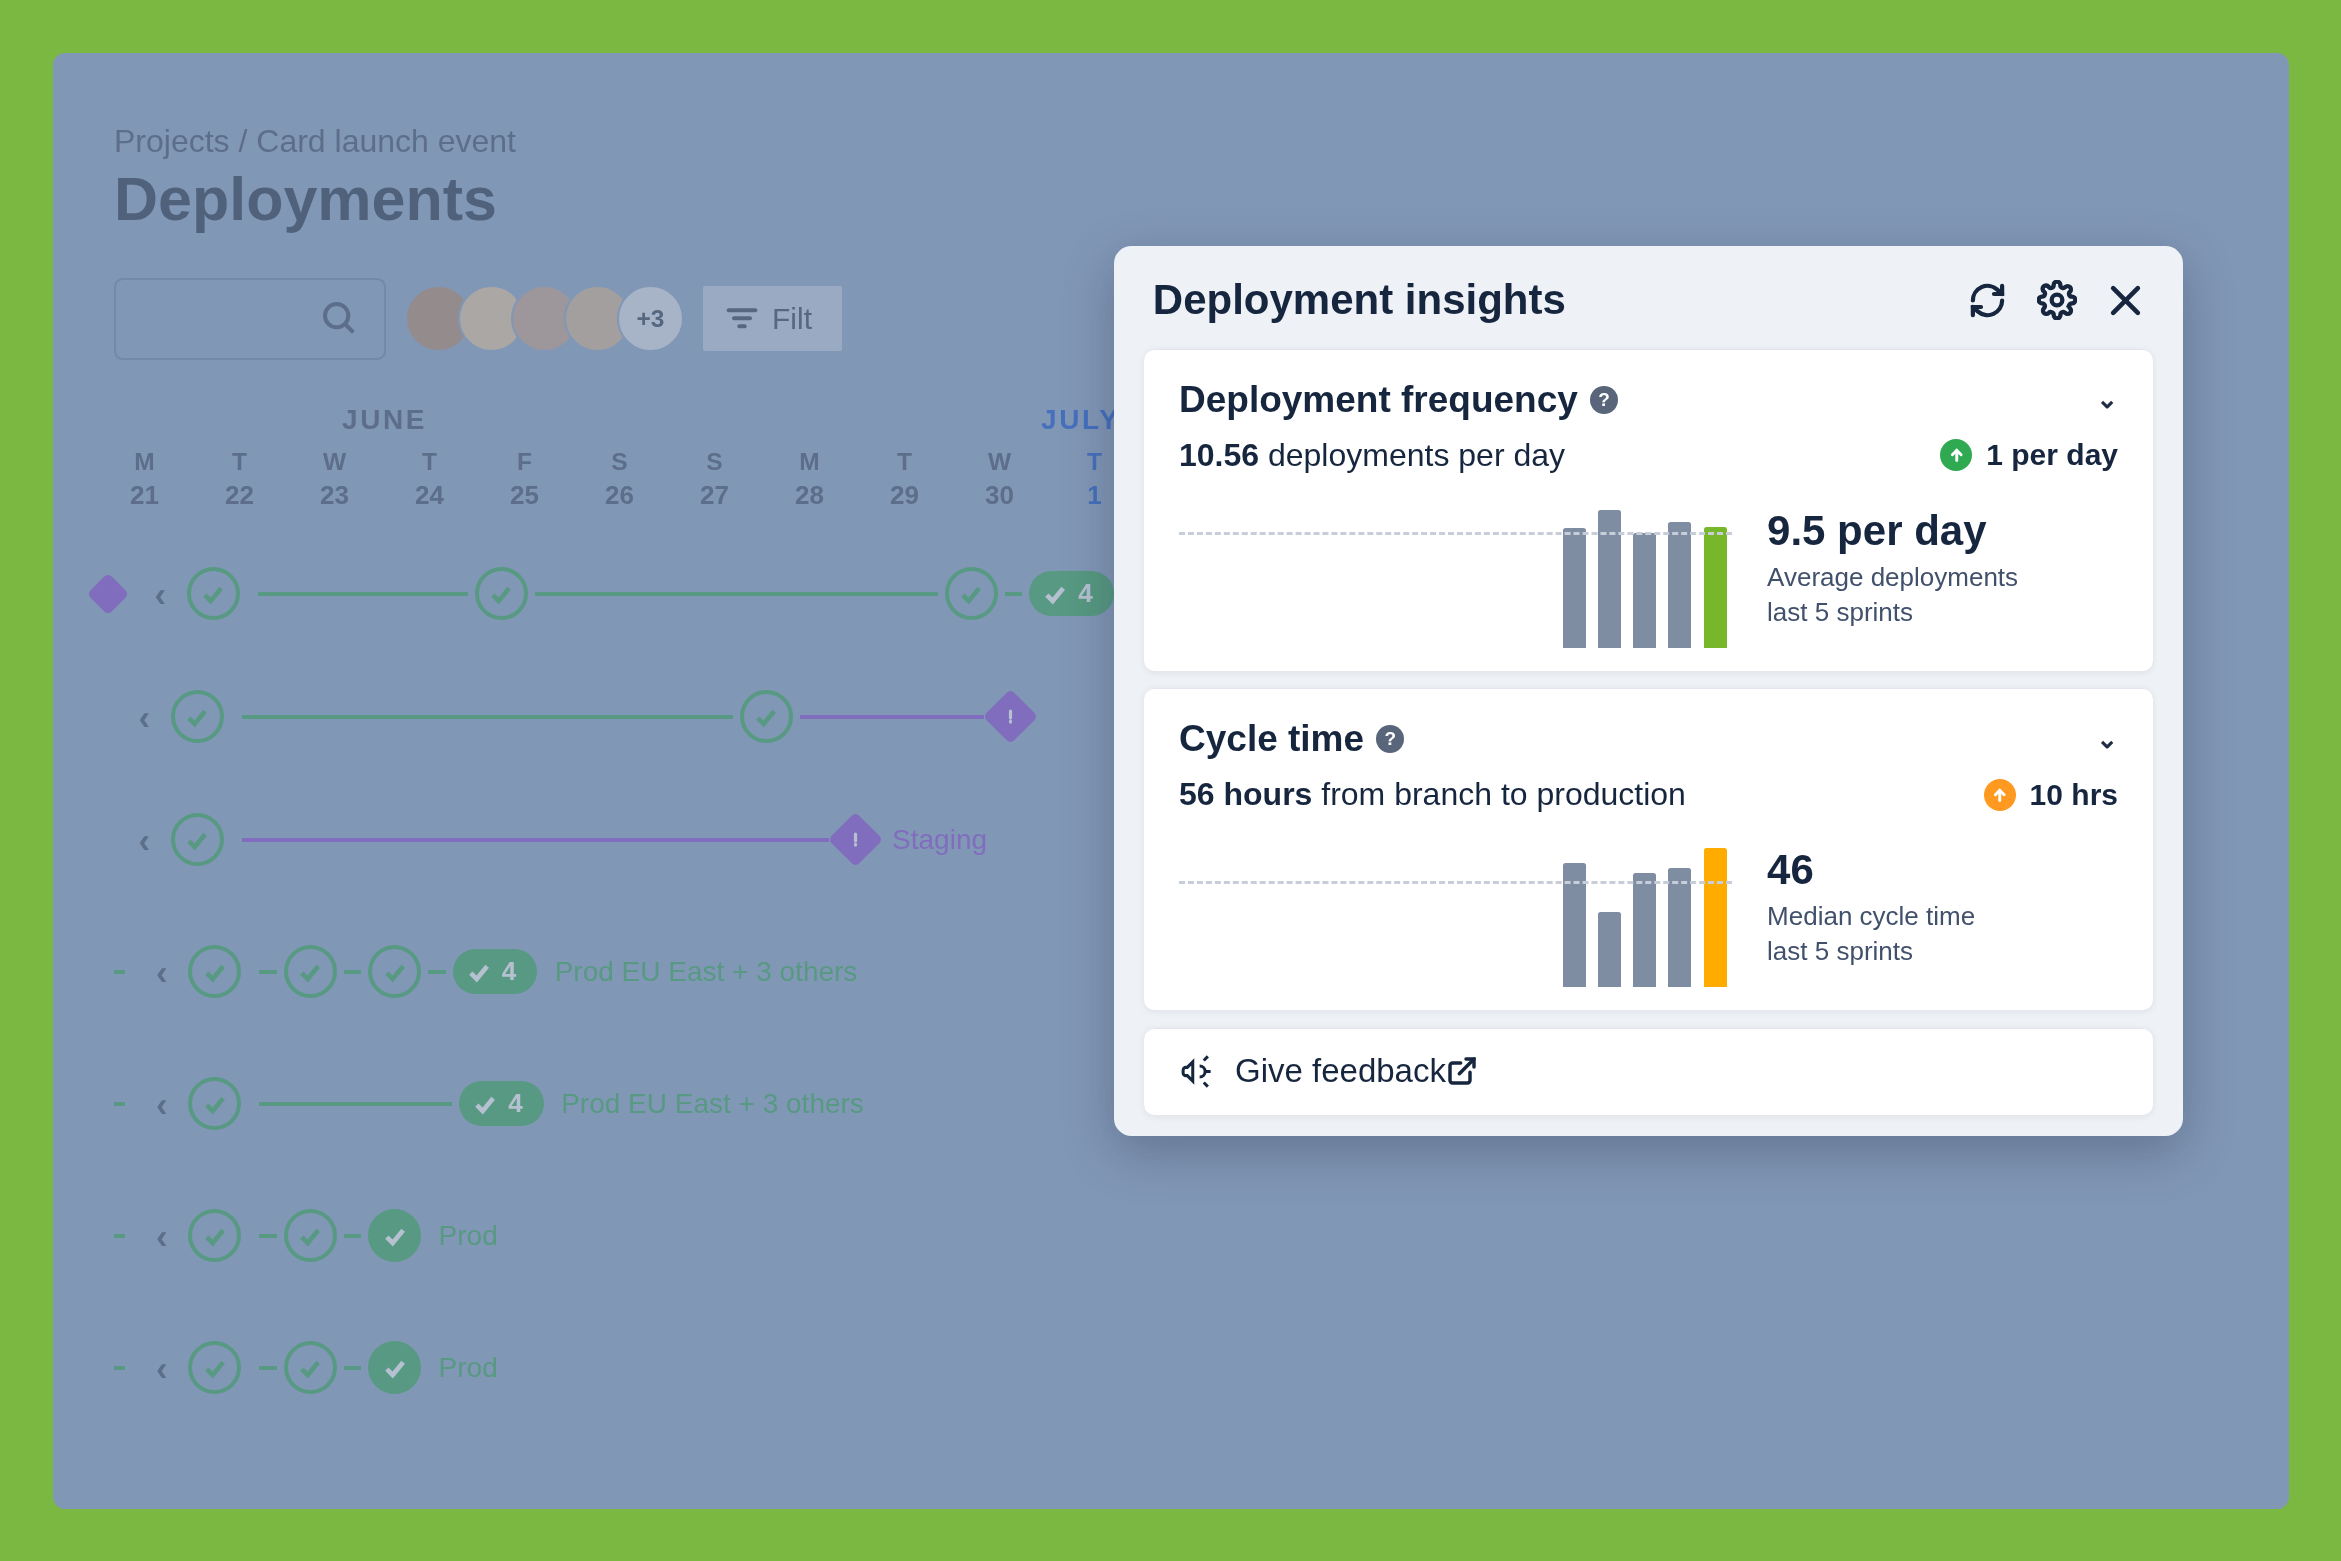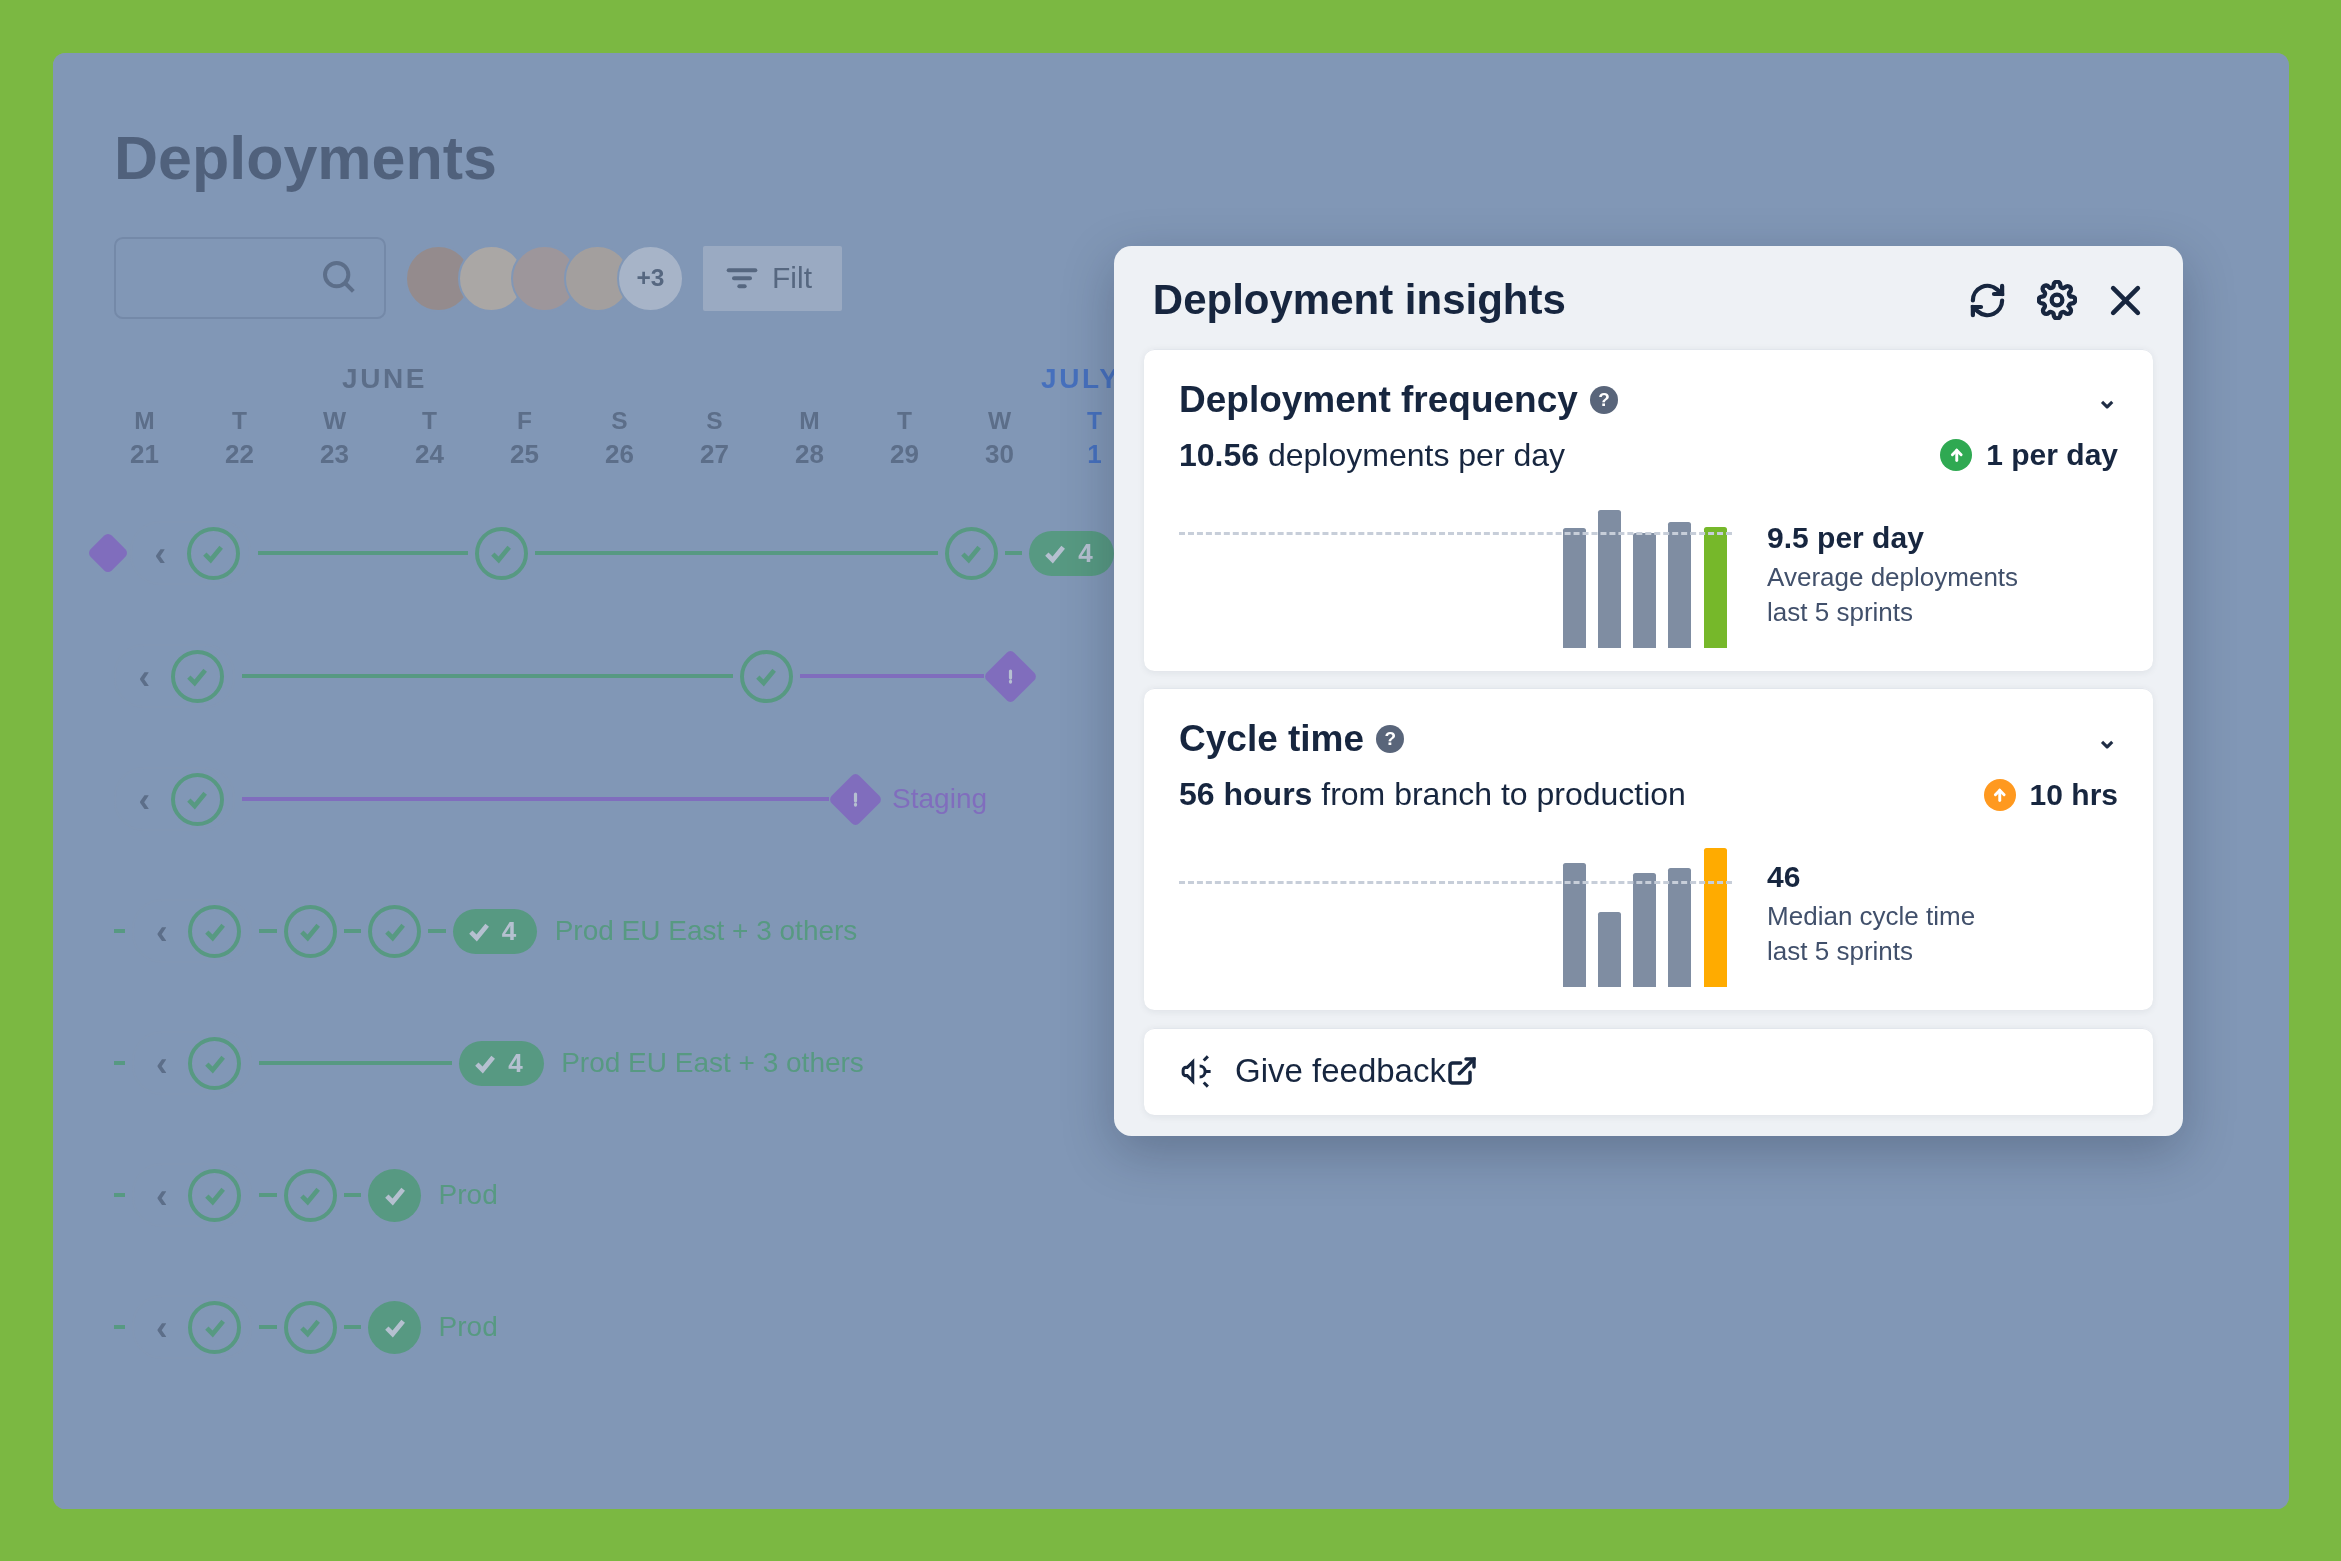--- a/index.html
+++ b/index.html
@@ -239,41 +239,46 @@
     width:23px; border-radius:2.6px 2.6px 0 0;
     background:#7f8da2;
   }
   .bar.green{ background:#76b82a; }
   .bar.orange{ background:#ffab00; }
   .summary{
     flex: 1 1 40%;
     padding-bottom: 17.5px;
   }
   .summary .big{
-    font-size:30px;font-weight:600;color:#17263f;margin-bottom:5.3px;
+    font-size:42px;font-weight:600;color:#17263f;margin-bottom:5.3px;
   }
   .summary .small{
     font-size:26px;color:#41506b;line-height:1.35;
   }
   .feedback-card{
     background:#fff; border-radius:10.5px; padding:24.5px 35px;
     display:flex; align-items:center;
     box-shadow: 0 0.9px 0 #e2e6ec inset, 0 1.8px 7px rgba(30,40,60,0.07);
   }
   .feedback-left{
     display:flex;align-items:center;gap:23px;
     font-size:33px;color:#17263f;font-weight:500;
   }
   svg { display:block; }
 </style>
 </head>
 <body>
 
 <div class="app-frame">
 
+  <div class="breadcrumb">
+    <span>Projects</span>
+    <span>/</span>
+    <span>Card launch event</span>
+  </div>
 
   <h1 class="page-title">Deployments</h1>
 
   <div class="toolbar">
     <div class="search-box">
       <svg width="40" height="40" viewBox="0 0 24 24" fill="none" stroke="#3b4a63" stroke-width="2.4">
           <circle cx="10" cy="10" r="7"></circle>
           <line x1="20" y1="20" x2="15" y2="15"></line>
         </svg>
     </div>

